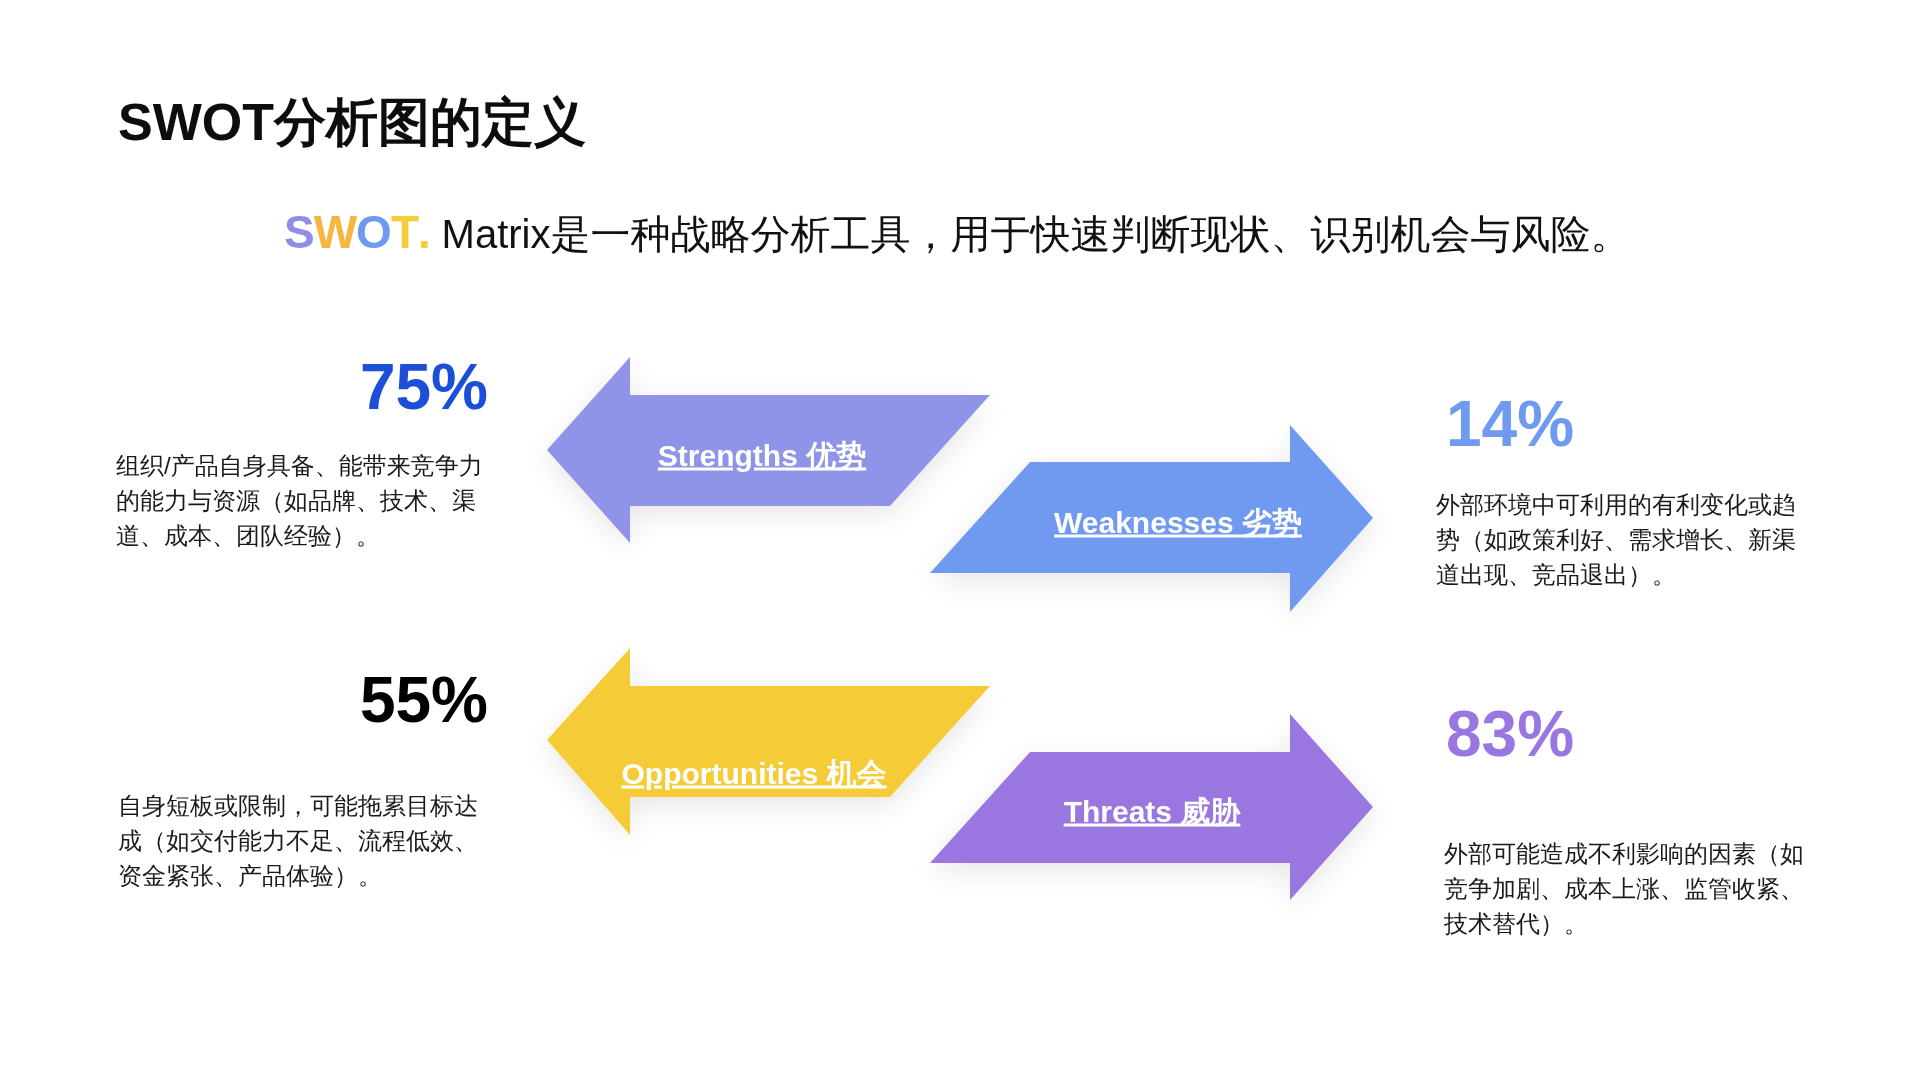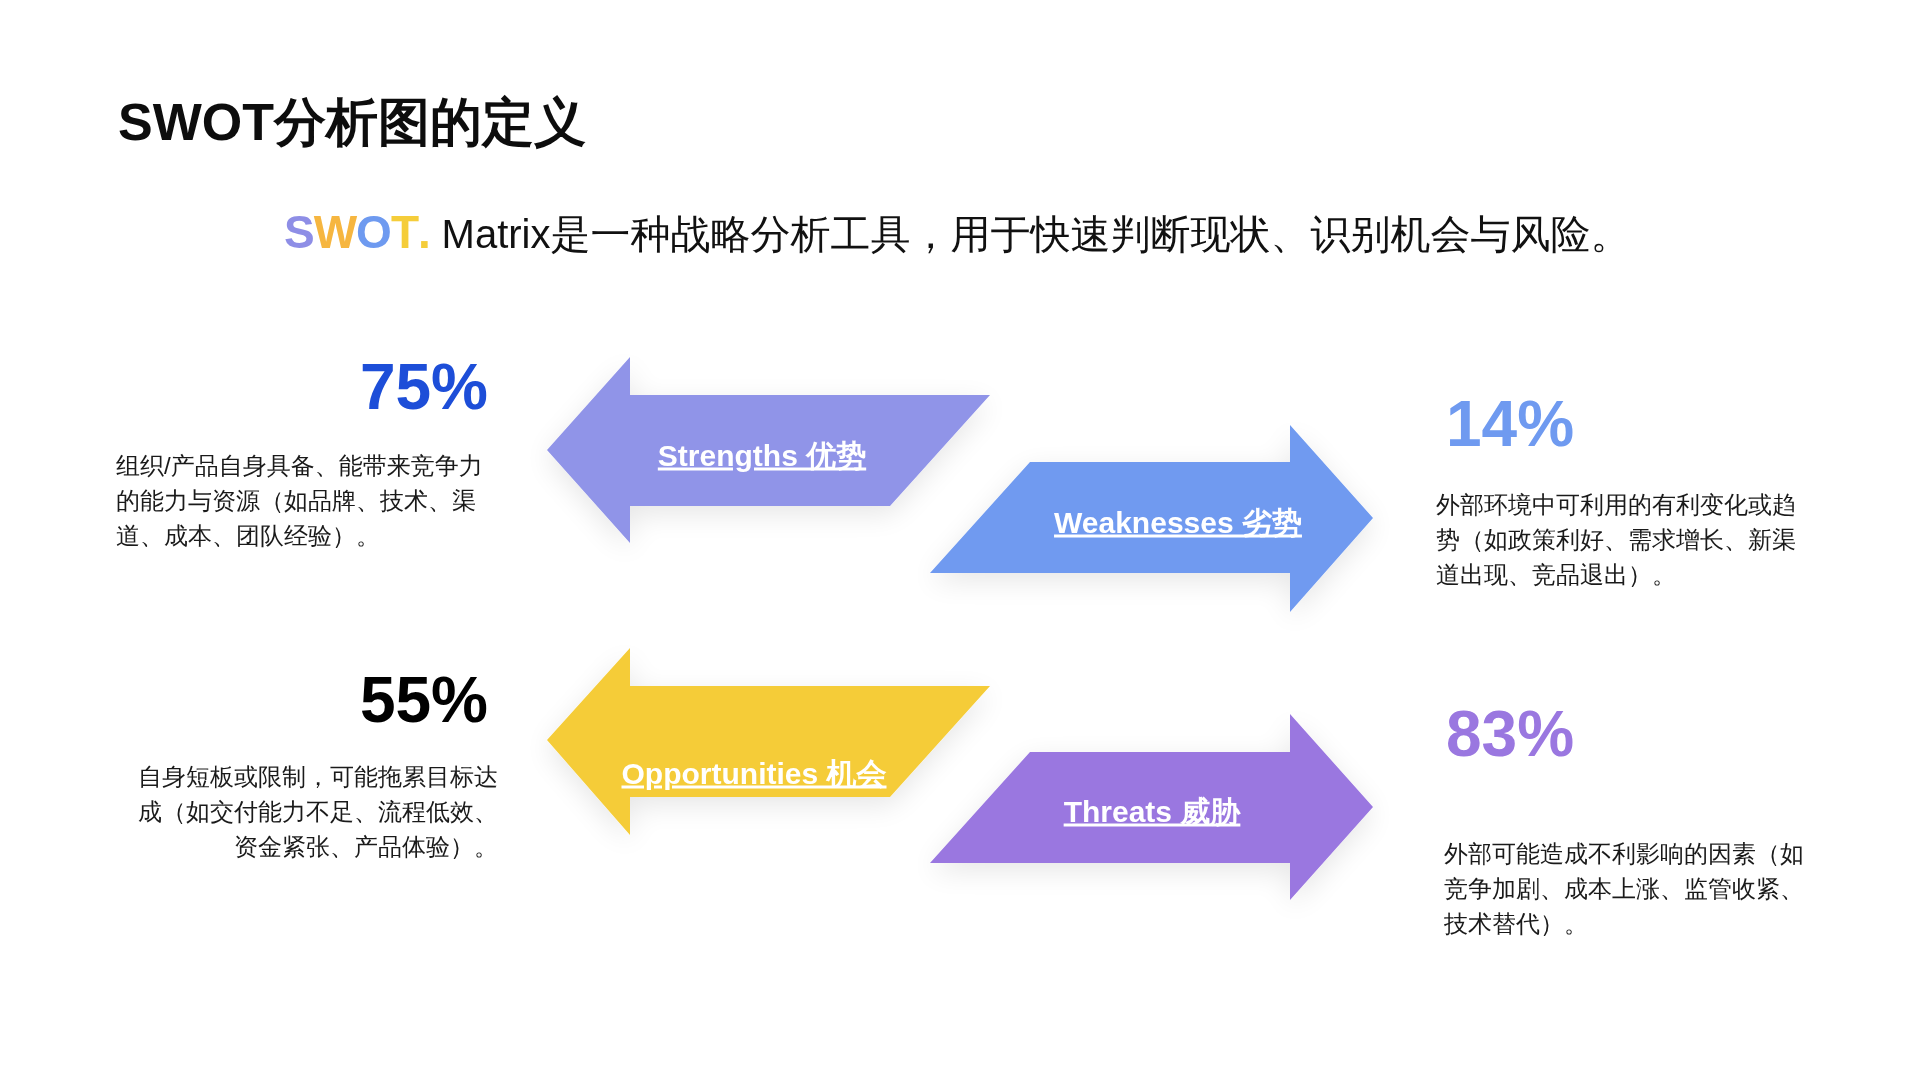--- a/index.html
+++ b/index.html
@@ -58,14 +58,14 @@
 <div class="arrow-label" style="left:743px; top:774px;margin-left:11px;">Opportunities 机会</div>
 <div class="arrow-label" style="left:1152px; top:812px;text-align:right;">Threats 威胁</div>
 
 <div class="pct" style="right:1432px; top:355px; color:#1d4ed8;text-align:center;">75%</div>
 <div class="pct" style="left:1446px; top:392px; color:#6f9af0;">14%</div>
 <div class="pct" style="right:1432px; top:668px; color:#000000;">55%</div>
 <div class="pct" style="left:1446px; top:702px; color:#9a77e0;">83%</div>
 
 <div class="desc" style="left:116px; top:448px; width:380px;">组织/产品自身具备、能带来竞争力的能力与资源（如品牌、技术、渠道、成本、团队经验）。</div>
 <div class="desc" style="left:1436px; top:487px; width:380px;">外部环境中可利用的有利变化或趋势（如政策利好、需求增长、新渠道出现、竞品退出）。</div>
-<div class="desc" style="left:118px; top:759px; width:380px;text-align:right;">自身短板或限制，可能拖累目标达成（如交付能力不足、流程低效、资金紧张、产品体验）。</div>
+<div class="desc" style="left:118px; top:788px; width:380px;">自身短板或限制，可能拖累目标达成（如交付能力不足、流程低效、资金紧张、产品体验）。</div>
 <div class="desc" style="left:1436px; top:836px; width:380px;margin-left:8px;">外部可能造成不利影响的因素（如竞争加剧、成本上涨、监管收紧、技术替代）。</div>
 
 </body></html>

